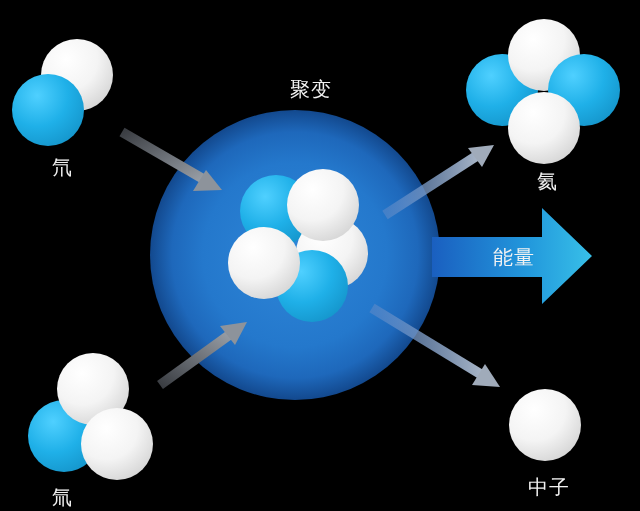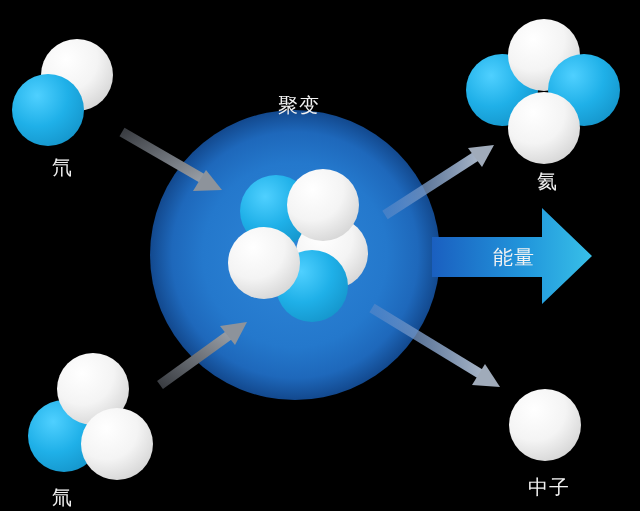--- a/index.html
+++ b/index.html
@@ -59,21 +59,21 @@
     <g>
       <line x1="372" y1="308" x2="482" y2="375" stroke="url(#gOut)" stroke-width="10"></line>
       <polygon points="500,387 472,385 485,364" fill="#a0abba"></polygon>
     </g>
 
     <g>
       <polygon points="432,237 542,237 542,208 592,256 542,304 542,277 432,277" fill="url(#gEnergy)"></polygon>
     </g>
   </svg>
 
-  <div class="label" style="left:278px; top:76px;margin-top:16px;">聚变</div>
+  <div class="label" style="left:290px; top:76px;">聚变</div>
 
   <div>
     <div class="ball n" style="left:41px; top:39px; width:72px; height:72px;"></div>
     <div class="ball p" style="left:12px; top:74px; width:72px; height:72px;"></div>
   </div>
   <div class="label" style="left:52px; top:154px;">氘</div>
 
   <div>
     <div class="ball p" style="left:28px; top:400px; width:72px; height:72px;"></div>
     <div class="ball n" style="left:57px; top:353px; width:72px; height:72px;"></div>

